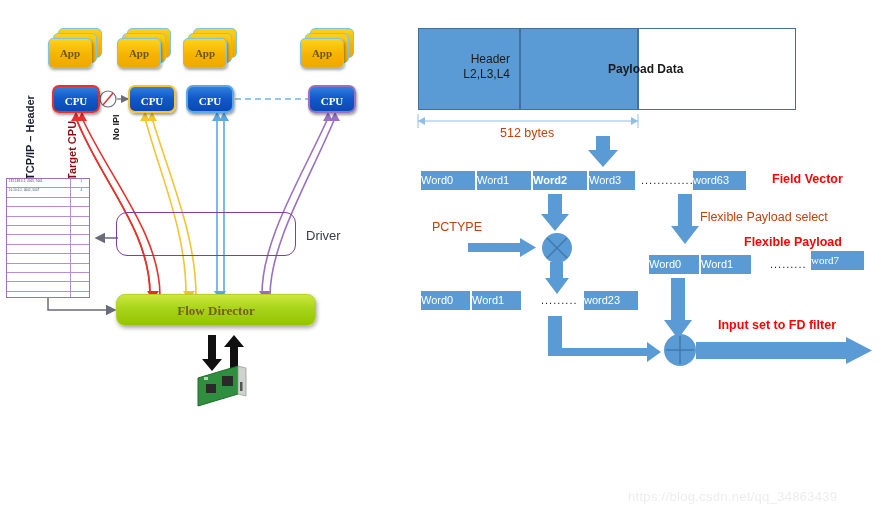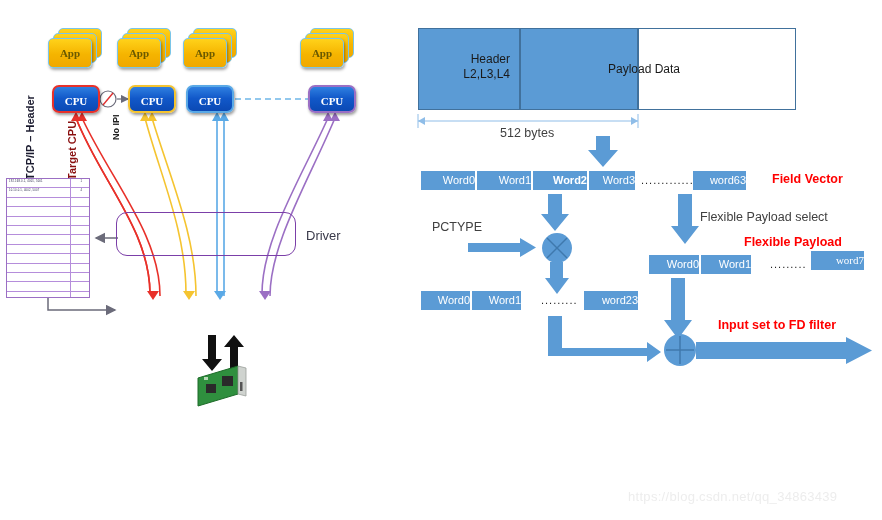--- a/index.html
+++ b/index.html
@@ -53,26 +53,26 @@
       box-shadow:1px 2px 4px rgba(0,0,0,.35);
       text-align:center;font-family:"Liberation Serif",serif;font-weight:700;
       font-size:13px;color:#7a5c1b;}
 
   
   .blue{background:#5b9bd5;}
   .pk{position:absolute;box-sizing:border-box;border:1px solid #41719c;}
   .pk-txt{position:absolute;font-size:12px;color:#1a1a1a;text-align:right;
           line-height:15px;}
   .wbox{position:absolute;background:#5b9bd5;border:1px solid #ffffff;
-        box-sizing:border-box;color:#ffffff;font-size:11px;text-align:right;
+        box-sizing:border-box;color:#ffffff;font-size:11px;text-align:left;
         line-height:19px;}
   .dots{position:absolute;color:#222;font-size:11px;letter-spacing:1px;}
   .redlbl{position:absolute;color:#ff0000;font-size:12.5px;font-weight:600;
           white-space:nowrap;}
-  .blklbl{position:absolute;color:#404040;font-size:12.5px;white-space:nowrap;}
+  .blklbl{position:absolute;color:#c2410c;font-size:12.5px;white-space:nowrap;}
 
   
   .bullets{position:absolute;left:14px;top:434px;width:520px;}
   .bl{position:relative;padding-left:30px;color:#1f6fc4;font-weight:700;
       font-size:15px;margin-bottom:18px;font-family:"Liberation Sans",sans-serif;}
   .bl:before{content:"•";position:absolute;left:10px;top:-2px;font-size:16px;}
   .squig{text-decoration:underline;text-decoration-color:#e05a5a;
          text-decoration-style:wavy;text-decoration-thickness:1px;}
 
   .wm{position:absolute;left:628px;top:489px;color:#ededed;font-size:13px;
@@ -197,39 +197,40 @@
     <div class="row"></div>
     <div class="row"></div>
     <div class="row"></div>
     <div class="row"></div>
     <div class="row"></div>
   </div>
 
   <div class="driverbox" style="left:116px;top:212px;width:180px;height:44px;"></div>
   <div class="driver-txt" style="left:306px;top:228px;">Driver</div>
 
+  <div class="fd" style="left:116px;top:294px;width:200px;height:32px;line-height:32px;">Flow Director</div>
 
   <svg class="abs" style="left:194px;top:360px;width:64px;height:48px;">
     <polygon points="4,18 44,6 44,34 4,46" fill="#2f8f3e" stroke="#1d6b29" stroke-width="1"></polygon>
     <polygon points="44,6 52,8 52,36 44,34" fill="#cfd3cf" stroke="#9aa09a" stroke-width="0.8"></polygon>
     <rect x="12" y="24" width="10" height="9" fill="#2a2a2a"></rect>
     <rect x="28" y="16" width="11" height="10" fill="#2a2a2a"></rect>
     <rect x="10" y="17" width="4" height="3" fill="#b8d9b8"></rect>
     <rect x="46" y="22" width="2.5" height="9" fill="#555"></rect>
   </svg>
 
   <div class="pk blue" style="left:418px;top:28px;width:102px;height:82px;"></div>
   <div class="pk blue" style="left:520px;top:28px;width:118px;height:82px;"></div>
   <div class="pk" style="left:638px;top:28px;width:158px;height:82px;background:#ffffff;"></div>
 
   <div class="pk-txt" style="left:430px;top:52px;width:80px;">
     <span>Header</span><br>
     <span>L2,L3,L4</span>
   </div>
-  <div class="pk-txt" style="left:608px;top:62px;width:120px;text-align:left;">Payload Data</div>
+  <div class="pk-txt" style="left:608px;top:62px;width:120px;text-align:left;font-weight:bold;">Payload Data</div>
 
   <svg class="abs" style="left:410px;top:110px;width:260px;height:30px;">
     <line x1="8" y1="4" x2="8" y2="18" stroke="#8fbde8" stroke-width="1"></line>
     <line x1="228" y1="4" x2="228" y2="18" stroke="#8fbde8" stroke-width="1"></line>
     <line x1="8" y1="11" x2="228" y2="11" stroke="#8fbde8" stroke-width="1"></line>
     <path d="M8,11 l7,-4 l0,8 z" fill="#8fbde8"></path>
     <path d="M228,11 l-7,-4 l0,8 z" fill="#8fbde8"></path>
   </svg>
   <div class="blklbl" style="left:500px;top:126px;font-size:12.5px;">512 bytes</div>
 

